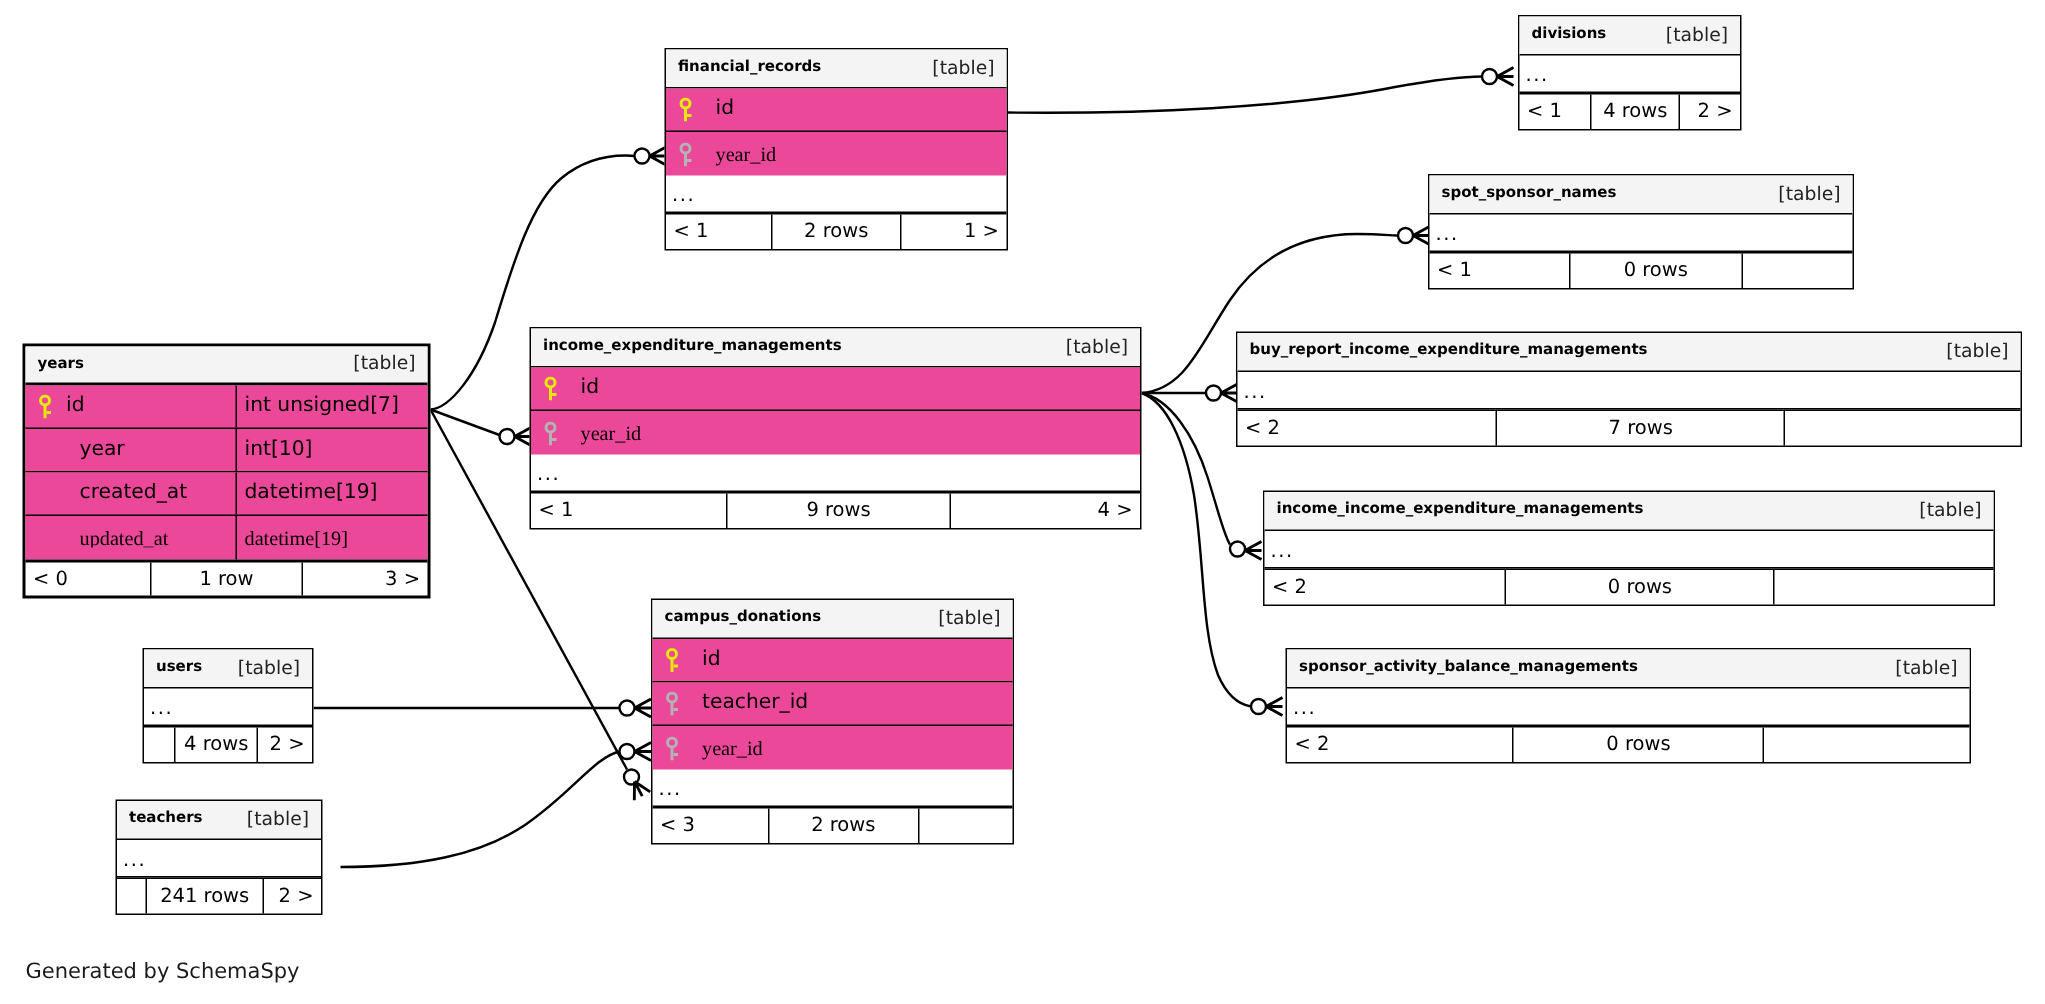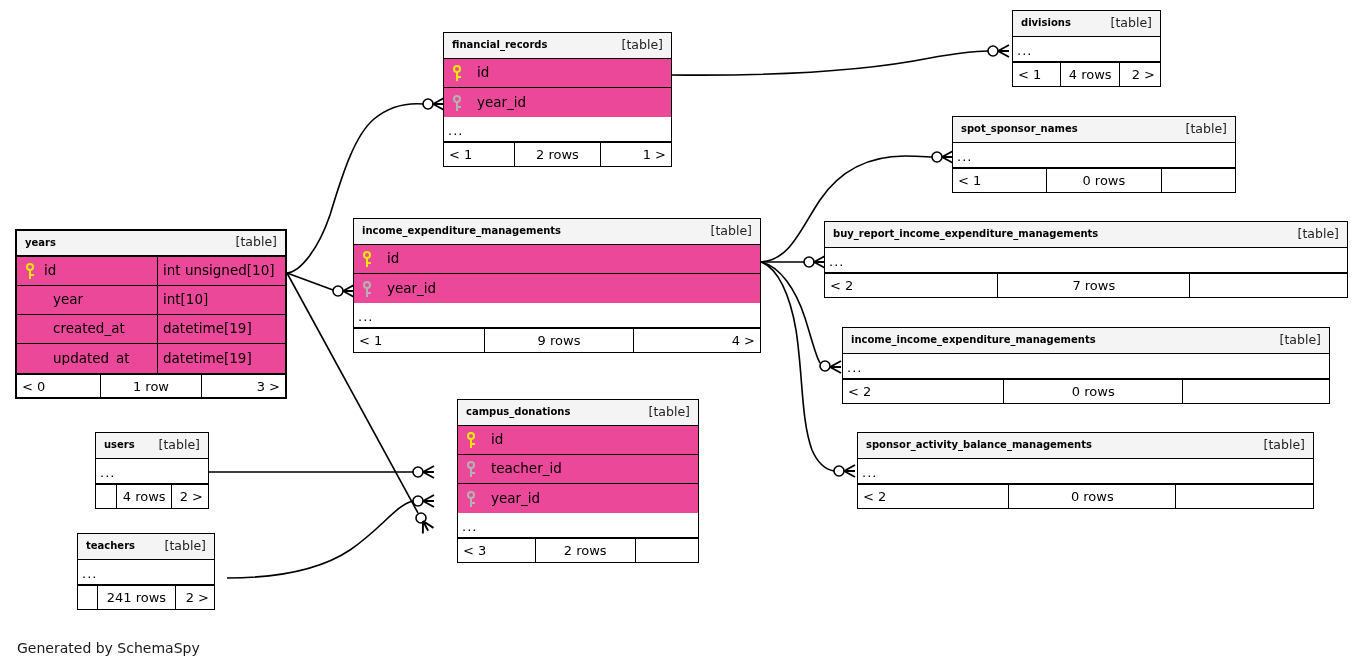--- a/index.html
+++ b/index.html
@@ -64,21 +64,21 @@
 
   .cols { display: block; }
   .col-row {
     display: flex;
     align-items: center;
     box-sizing: border-box;
     border-bottom: 1.2px solid #000;
     height: 29px;
     background: #ec4899;
   }
-  .col-row:last-child { border-bottom: none; }
+  .col-row:last-child { border-bottom: none; font-family: Liberation Serif, serif; }
   .col-name {
     display: flex;
     align-items: center;
     flex: 1 1 auto;
     box-sizing: border-box;
     padding-left: 6px;
     white-space: nowrap;
     overflow: hidden;
   }
   .col-type {
@@ -324,21 +324,21 @@
     <div class="cols">
       <div class="col-row">
         <span class="col-name" style="flex:0 0 140px">
           <span class="keyico pk">
               <i class="head"></i>
               <i class="stem"></i>
               <i class="tooth"></i>
             </span>
           <span class="col-label" style="padding-left:8px">id</span>
         </span>
-        <span class="col-type" style="flex:1 1 auto">int unsigned[10]</span>
+        <span class="col-type" style="flex:1 1 auto">int unsigned[7]</span>
       </div>
       <div class="col-row">
         <span class="col-name" style="flex:0 0 140px">
           <span class="col-label" style="padding-left:30px">year</span>
         </span>
         <span class="col-type" style="flex:1 1 auto">int[10]</span>
       </div>
       <div class="col-row">
         <span class="col-name" style="flex:0 0 140px">
           <span class="col-label" style="padding-left:30px">created_at</span>
@@ -452,21 +452,21 @@
       <span class="tbl-tag">[table]</span>
     </div>
     <div class="ellipsis-row">...</div>
     <div class="foot">
       <div class="f-l" style="width:14%"></div>
       <div class="f-c" style="width:58%">241 rows</div>
       <div class="f-r" style="width:28%">2 &gt;</div>
     </div>
   </div>
 
-  <div class="tbl" style="left:457px; top:399px; width:242px;">
+  <div class="tbl" style="left:434px; top:399px; width:242px;">
     <div class="tbl-head">
       <span class="tbl-name">campus_donations</span>
       <span class="tbl-tag">[table]</span>
     </div>
     <div class="cols">
       <div class="col-row">
         <span class="col-name">
           <span class="keyico pk">
               <i class="head"></i>
               <i class="stem"></i>

